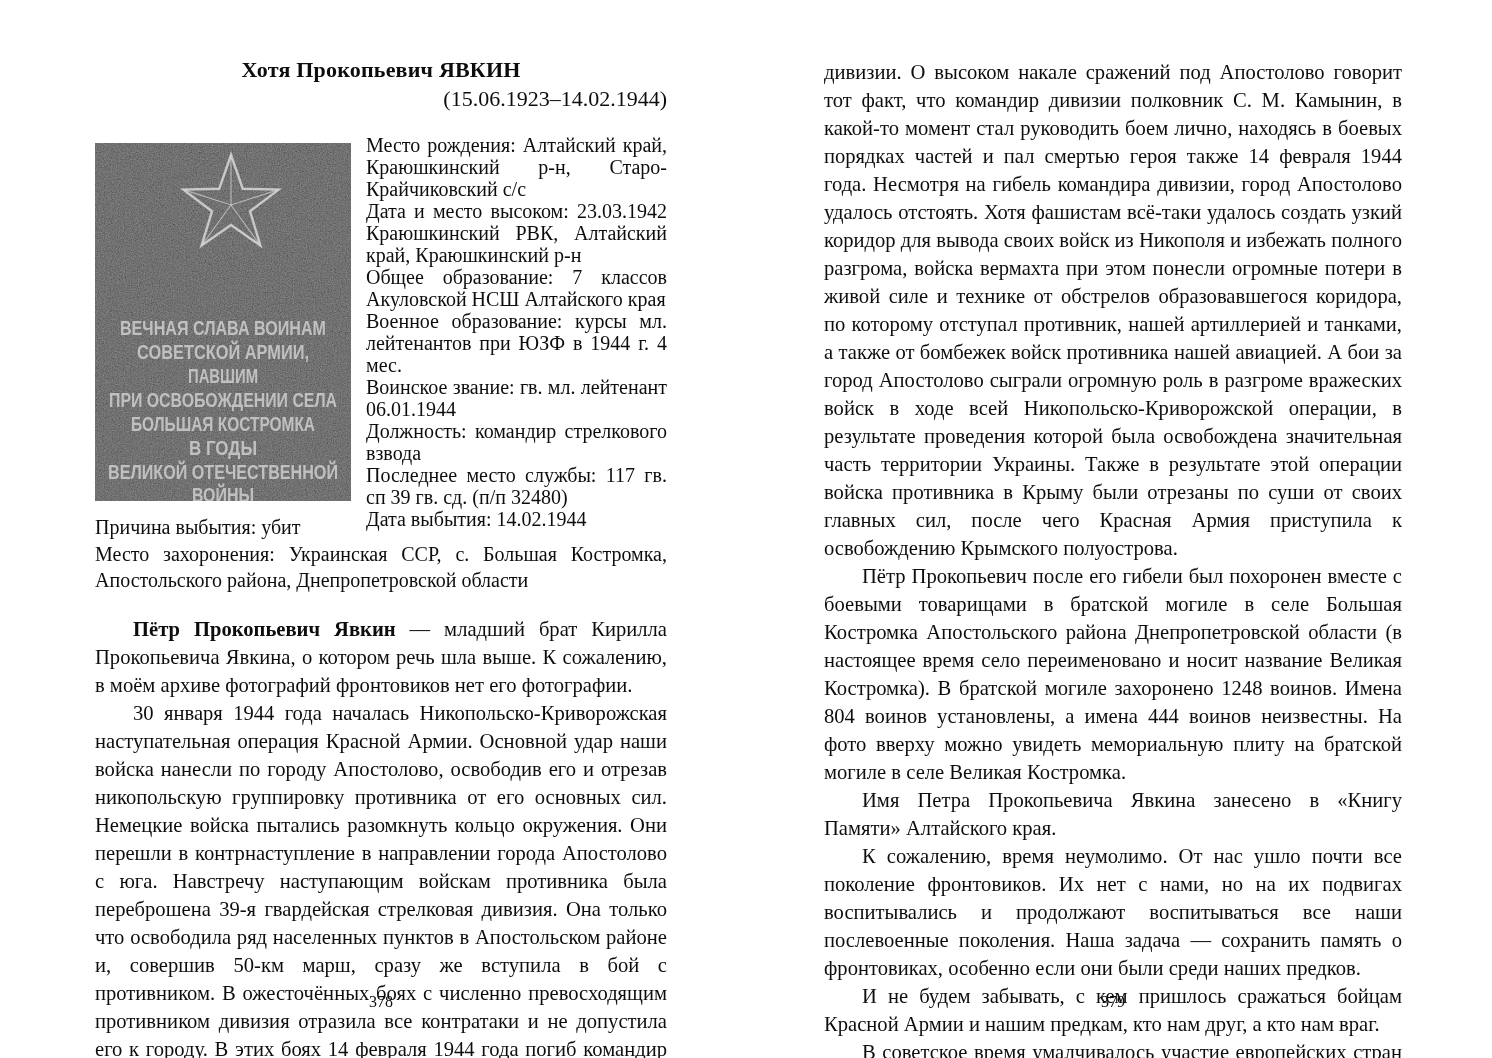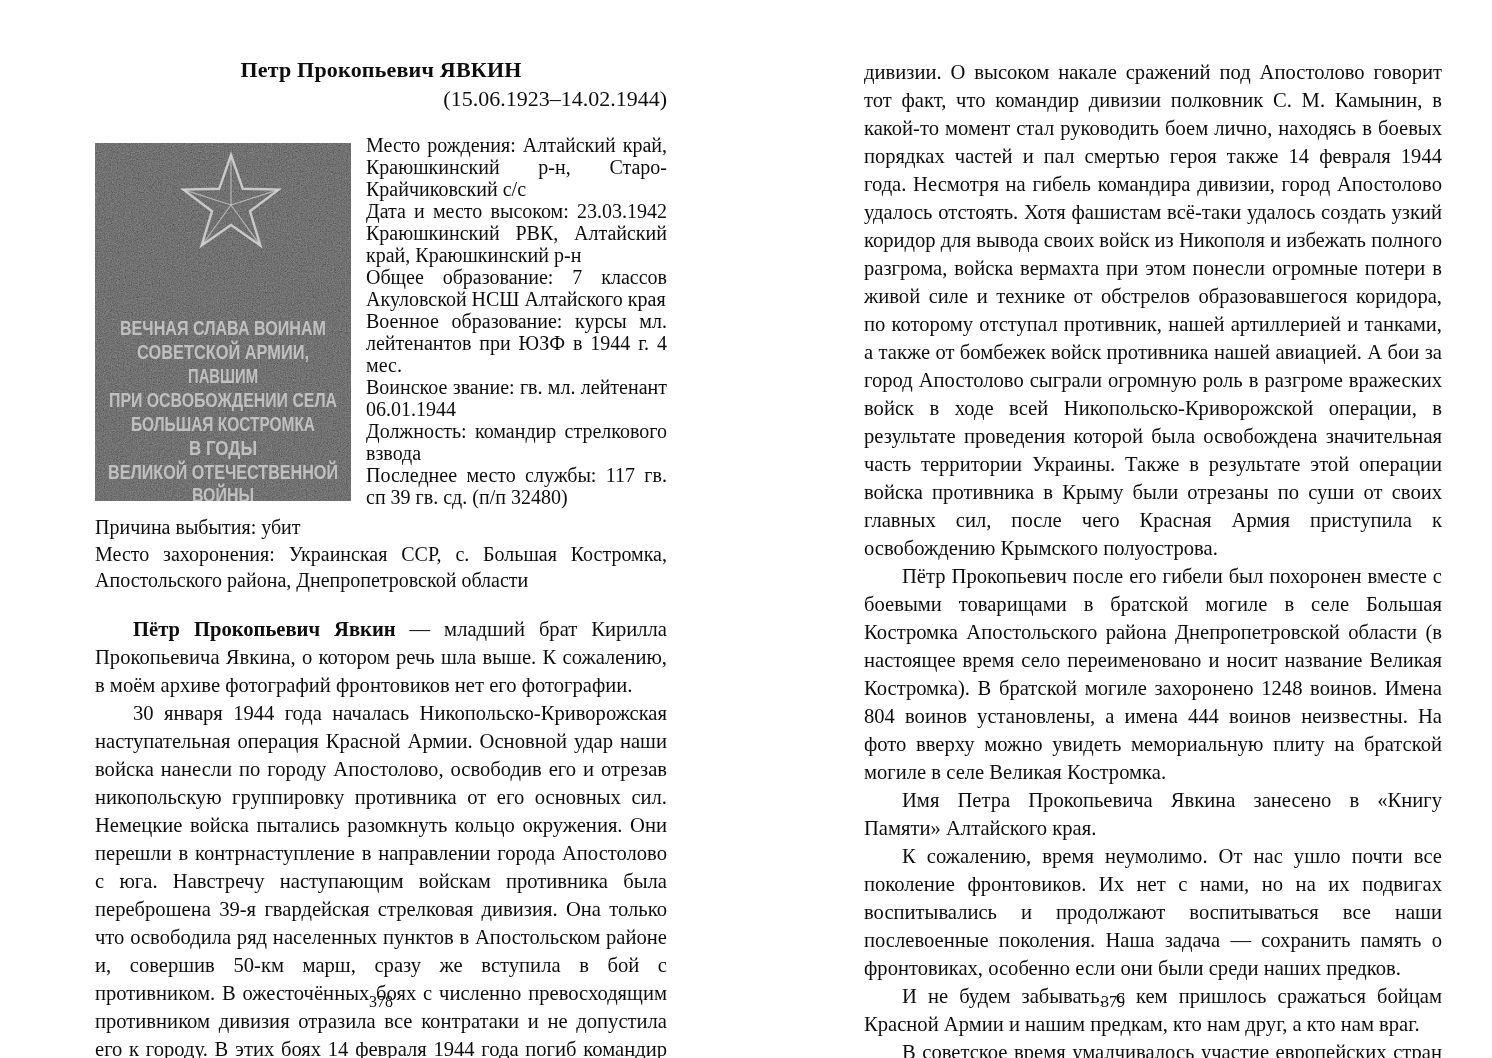--- a/index.html
+++ b/index.html
@@ -3,21 +3,21 @@
 <meta charset="utf-8">
 <style>
   html,body{margin:0;padding:0;}
   body{
     width:1492px;height:1058px;background:#ffffff;overflow:hidden;
     font-family:"Liberation Serif","DejaVu Serif",serif;color:#0d0d0d;
     position:relative;
   }
   .page{position:absolute;}
   .page-left{left:95px;top:55px;width:572px;height:960px;}
-  .page-right{left:824px;top:58px;width:578px;height:960px;margin-left:40px;}
+  .page-right{left:824px;top:58px;width:578px;height:960px;}
 
   .title{
     margin:0;text-align:center;font-size:22px;font-weight:bold;
     line-height:30px;letter-spacing:.2px;
   }
   .dates{text-align:right;font-size:22px;line-height:28px;}
 
   .photo{position:absolute;left:0;top:88px;width:256px;height:358px;display:block;}
 
   .info-col{
@@ -49,21 +49,21 @@
 
   .plq-text{
     font-family:"Liberation Sans","DejaVu Sans",sans-serif;
     font-weight:bold;fill:#c9c9c9;opacity:.9;
   }
 </style>
 </head>
 <body>
 
 <section class="page page-left">
-  <h1 class="title">Петр Прокопьевич ЯВКИН</h1>
+  <h1 class="title">Хотя Прокопьевич ЯВКИН</h1>
   <div class="dates">(15.06.1923–14.02.1944)</div>
 
   <svg class="photo" viewBox="0 0 256 358" xmlns="http://www.w3.org/2000/svg" aria-hidden="true">
     <defs>
       <filter id="granite" x="0" y="0" width="100%" height="100%">
         <feTurbulence type="fractalNoise" baseFrequency="0.85" numOctaves="3" seed="11" stitchTiles="stitch"></feTurbulence>
         <feColorMatrix type="saturate" values="0"></feColorMatrix>
         <feComponentTransfer>
           <feFuncR type="linear" slope="0.75" intercept="0.04"></feFuncR>
           <feFuncG type="linear" slope="0.75" intercept="0.04"></feFuncG>
@@ -97,20 +97,21 @@
   </svg>
 
   <div class="info-col">
     <p class="entry"><b>Место рождения:</b><span> Алтайский край, Краюшкинский р-н, Старо-Крайчиковский с/с</span></p>
     <p class="entry"><b>Дата и место высоком:</b><span> 23.03.1942 Краюшкинский РВК, Алтайский край, Краюшкинский р-н</span></p>
     <p class="entry"><b>Общее образование:</b><span> 7 классов Акуловской НСШ Алтайского края</span></p>
     <p class="entry"><b>Военное образование:</b><span> курсы мл. лейтенантов при ЮЗФ в 1944 г. 4 мес.</span></p>
     <p class="entry"><b>Воинское звание:</b><span> гв. мл. лейтенант 06.01.1944</span></p>
     <p class="entry"><b>Должность:</b><span> командир стрелкового взвода</span></p>
     <p class="entry"><b>Последнее место службы:</b><span> 117 гв. сп 39 гв. сд. (п/п 32480)</span></p>
+    <p class="entry"><b>Дата выбытия:</b><span> 14.02.1944</span></p>
   </div>
 
   <div class="extra">
     <p class="entry"><b>Причина выбытия:</b><span> убит</span></p>
     <p class="entry"><b>Место захоронения:</b><span> Украинская ССР, с. Большая Костромка, Апостольского района, Днепропетровской области</span></p>
   </div>
 
   <div class="bio">
     <p class="para"><b>Пётр Прокопьевич Явкин</b><span> — младший брат Кирилла Прокопьевича Явкина, о котором речь шла выше. К сожалению, в моём архиве фотографий фронтовиков нет его фотографии.</span></p>
     <p class="para jlast">30 января 1944 года началась Никопольско-Криворожская наступательная операция Красной Армии. Основной удар наши войска нанесли по городу Апостолово, освободив его и отрезав никопольскую группировку противника от его основных сил. Немецкие войска пытались разомкнуть кольцо окружения. Они перешли в контрнаступление в направлении города Апостолово с юга. Навстречу наступающим войскам противника была переброшена 39-я гвардейская стрелковая дивизия. Она только что освободила ряд населенных пунктов в Апостольском районе и, совершив 50-км марш, сразу же вступила в бой с противником. В ожесточённых боях с численно превосходящим противником дивизия отразила все контратаки и не допустила его к городу. В этих боях 14 февраля 1944 года погиб командир стрелкового взвода младший лейтенант Пётр Прокопьевич Явкин, воевавший в составе 117 стрелкового полка 39-й гвардейской стрелковой</p>

